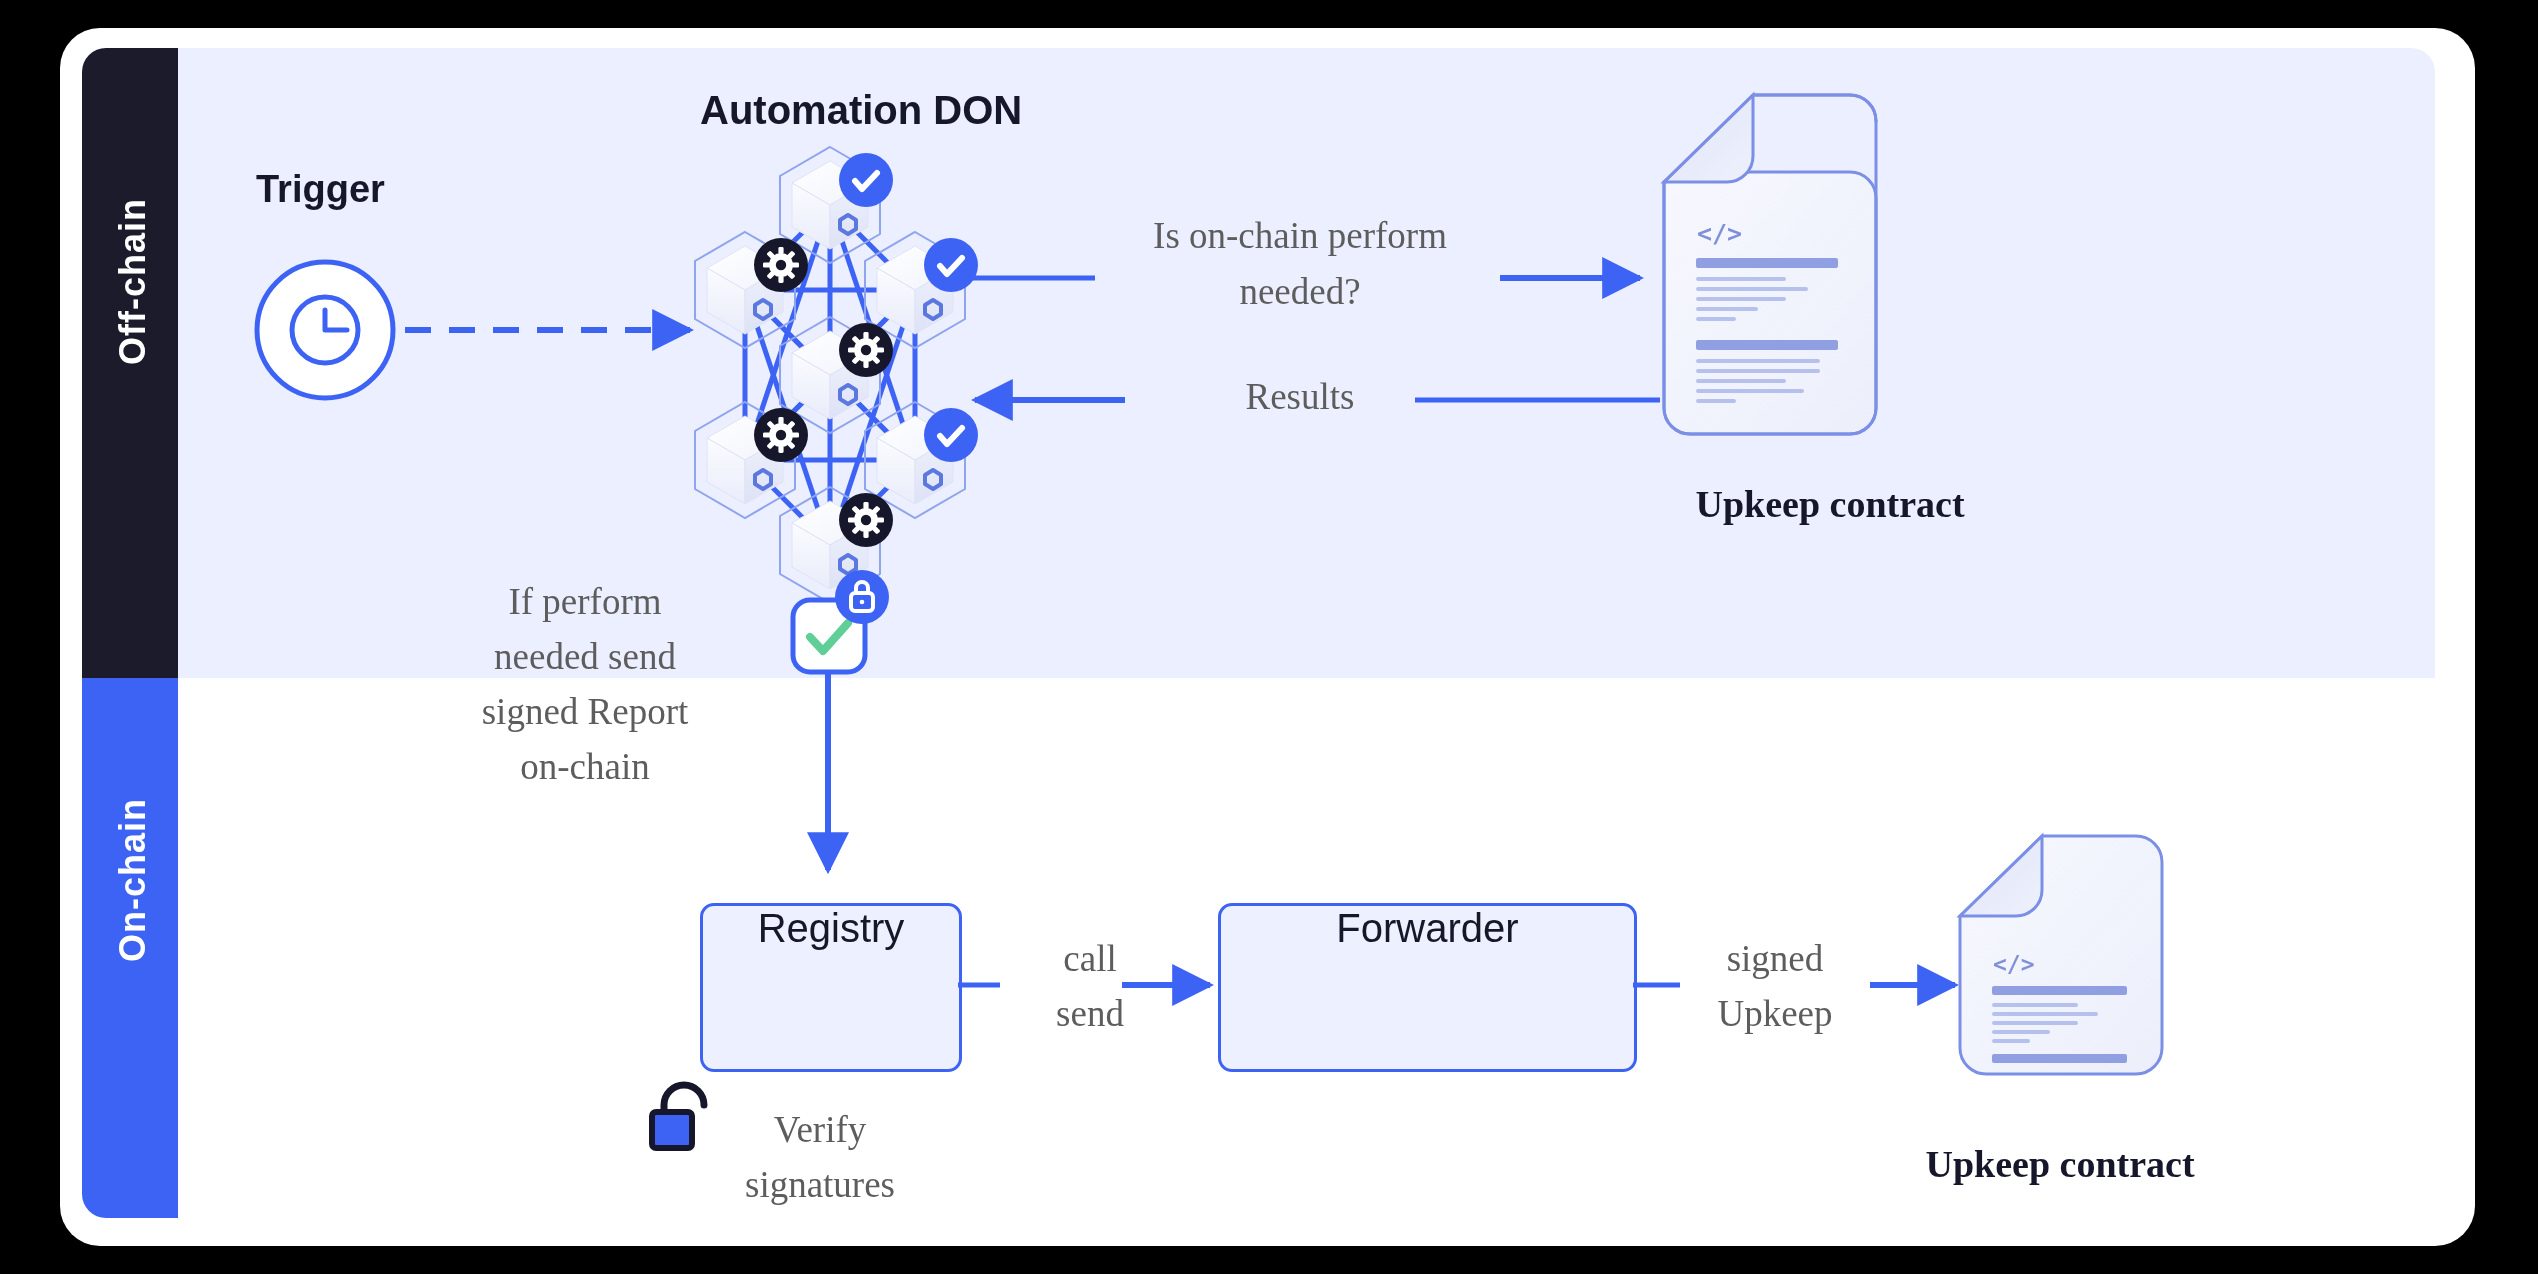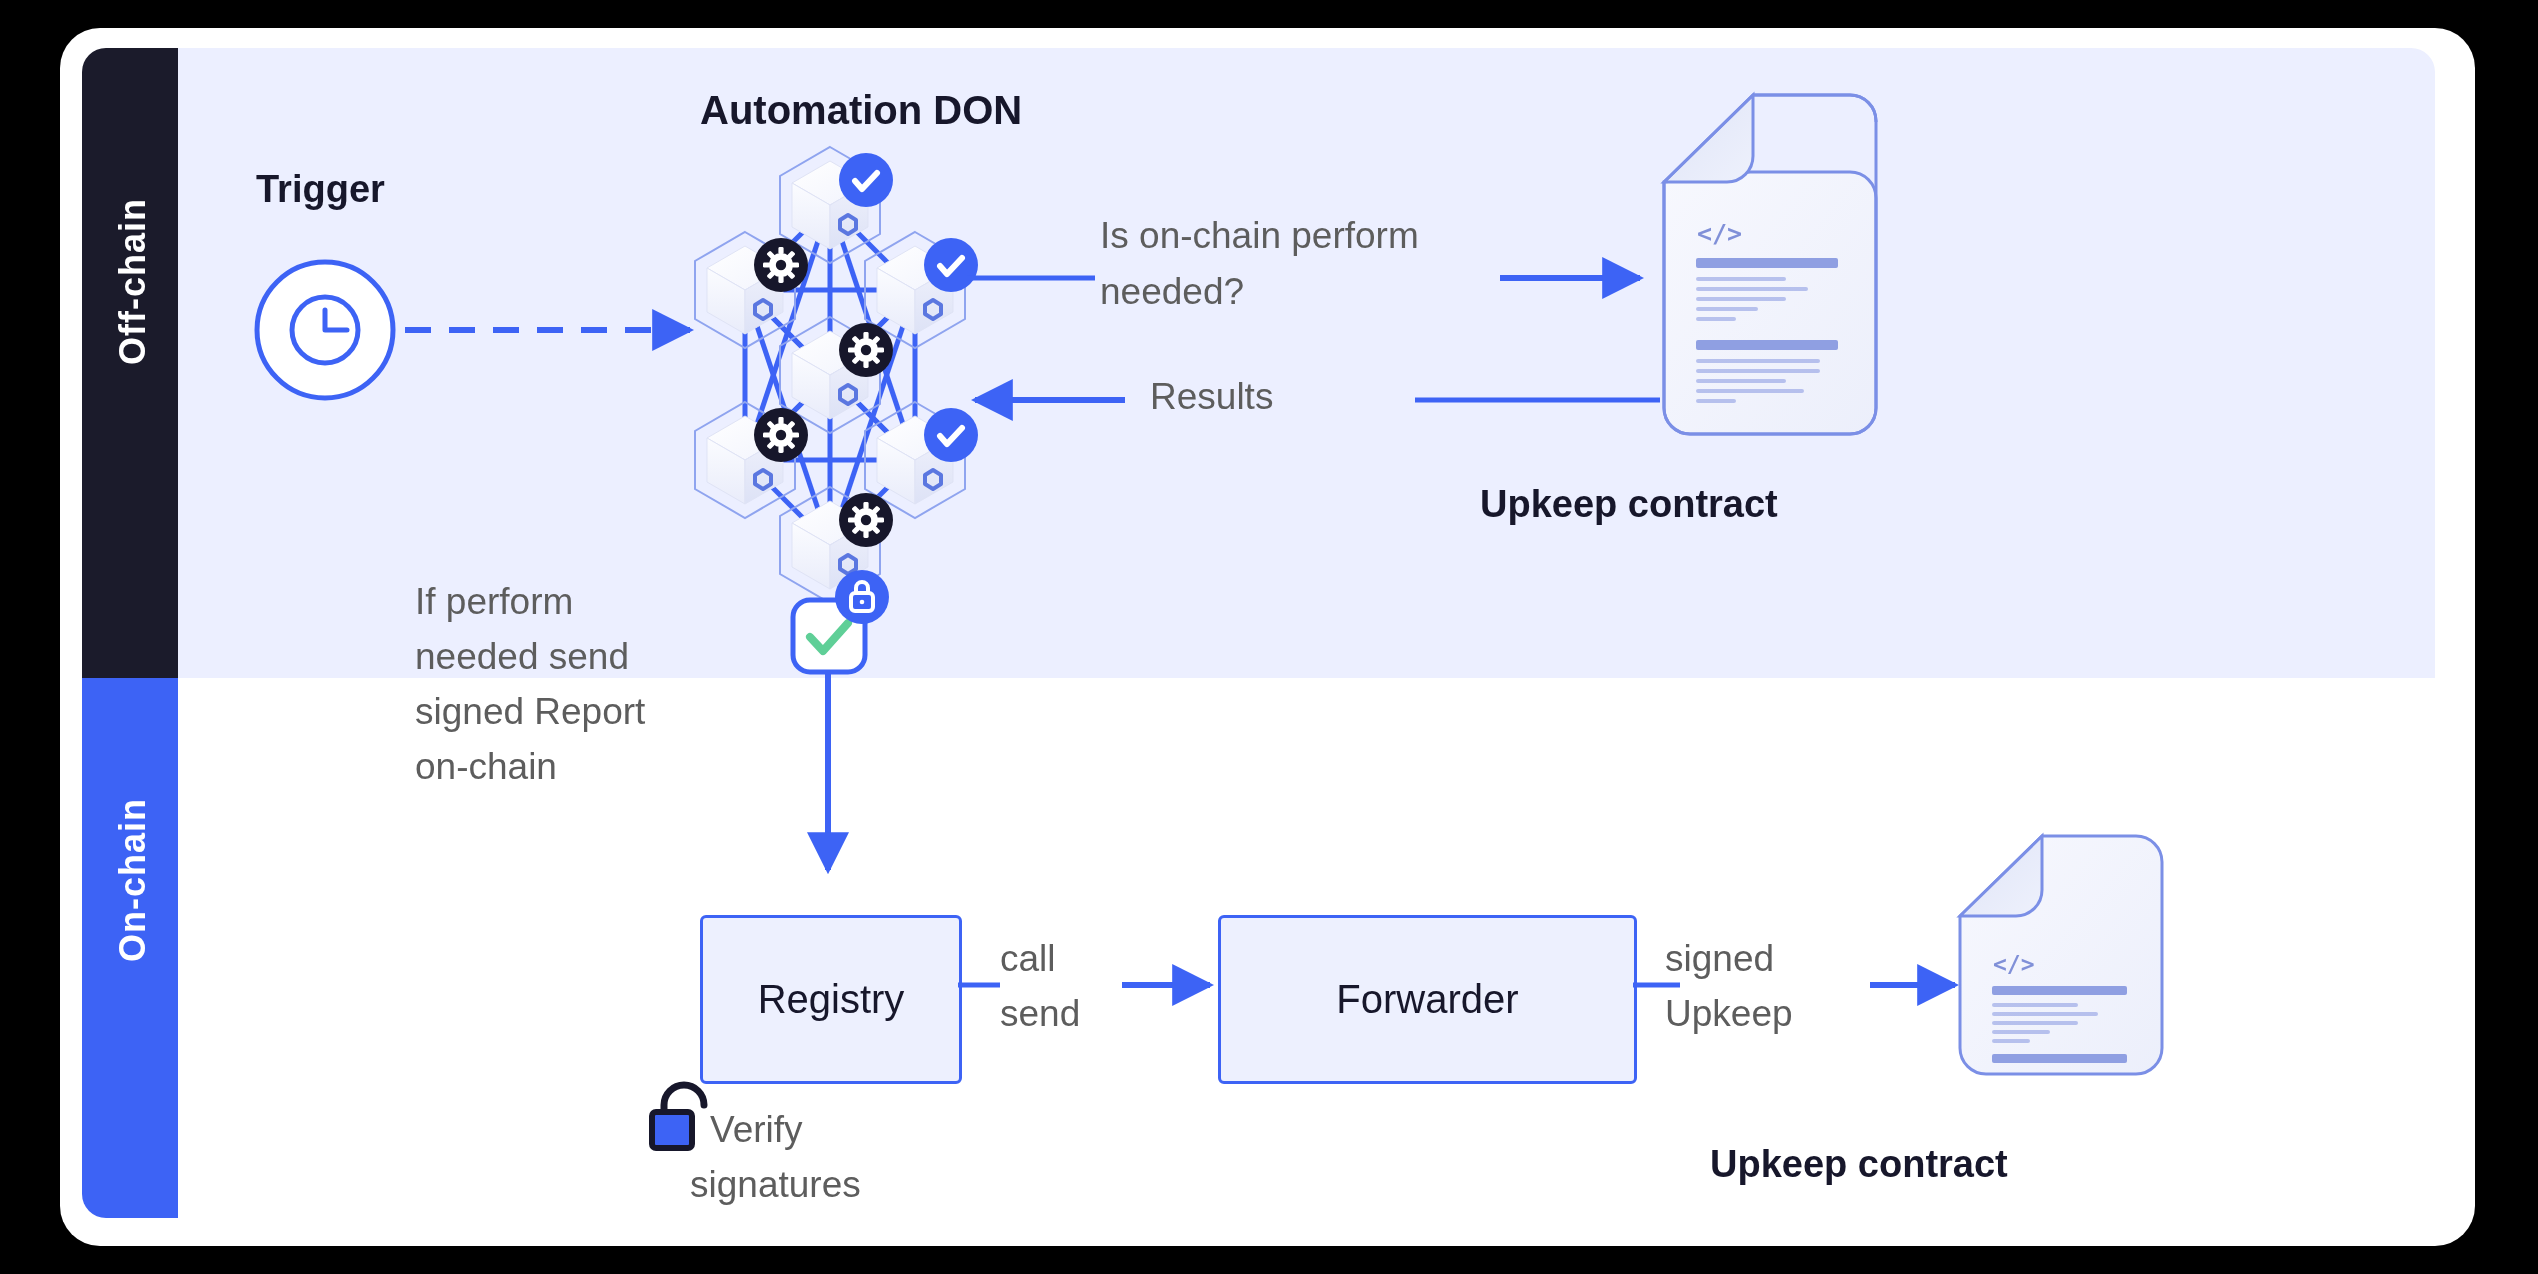--- a/index.html
+++ b/index.html
@@ -17,26 +17,26 @@
      writing-mode:vertical-rl;transform:rotate(180deg);white-space:nowrap;}
   .rail-off .rail-label{left:30px;top:150px;}
   .rail-on  .rail-label{left:30px;top:120px;}
 
   
   .panel-off{position:absolute;left:178px;top:48px;width:2257px;height:630px;background:#ecefff;border-radius:0 24px 0 0;}
 
   .lbl{position:absolute;}
   .bold-dark{color:#17172b;font-weight:bold;}
   .gray{color:#5d5d5d;}
-  .ctext{text-align:left;line-height:1.28;}
+  .ctext{text-align:center;line-height:1.28;font-family:Liberation Serif, serif;}
 
   svg.ov{position:absolute;left:0;top:0;width:2538px;height:1274px;pointer-events:none;}
 
-  .boxnode{position:absolute;background:#edf0fe;border:3px solid #3d63f5;border-radius:6px;
-     display:flex;align-items:center;justify-content:center;color:#17172b;font-size:40px;margin-top:12px;}
+  .boxnode{position:absolute;background:#edf0fe;border:3px solid #3d63f5;border-radius:14px;
+     display:flex;align-items:flex-start;justify-content:center;color:#17172b;font-size:40px;}
 </style>
 </head>
 <body>
 
 <div id="stage">
 
   <div class="card"></div>
 
   <div class="panel-off"></div>
 

